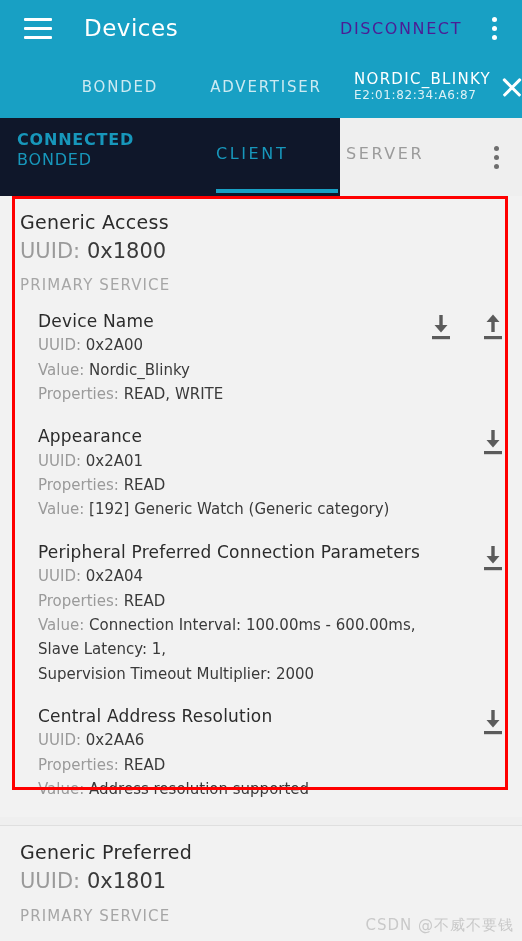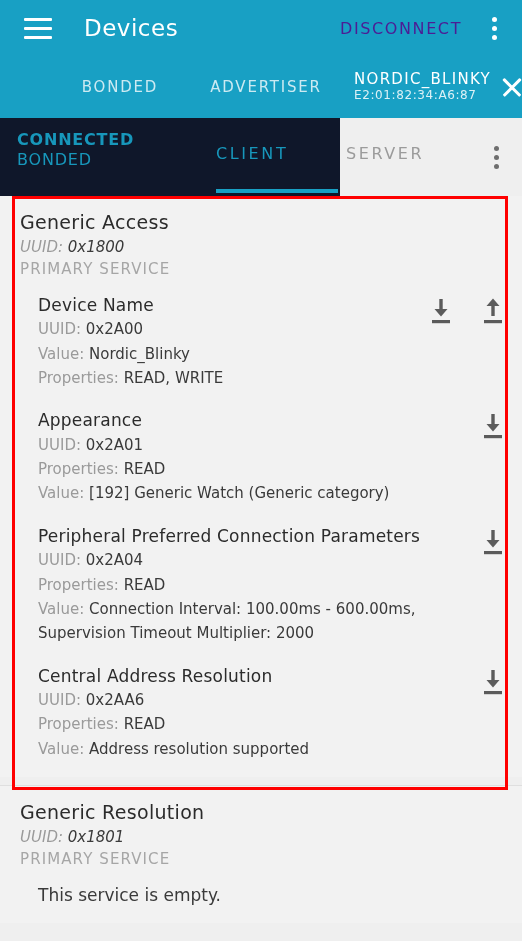--- a/index.html
+++ b/index.html
@@ -261,33 +261,33 @@
   }
 
   .svc-title {
     font-size: 19px;
     color: #2b2b2b;
     padding-left: 20px;
     line-height: 1.35;
     letter-spacing: 0.3px;
   }
   .svc-uuid {
-    font-size: 15px;
+    font-size: 21px;
     color: #9a9a9a;
     padding-left: 20px;
     line-height: 1.5;
-    font-style: italic;
   }
   .svc-uuid b { color: #3a3a3a; font-weight: 400; }
   .svc-type {
     font-size: 15px;
     color: #a6a6a6;
     padding-left: 20px;
     line-height: 1.5;
     letter-spacing: 1.1px;
+    margin-top: 7px;
   }
 
   .char-row {
     position: relative;
     padding: 12px 90px 6px 38px;
   }
   .char-name {
     font-size: 17px;
     color: #2b2b2b;
     line-height: 1.45;
@@ -461,20 +461,21 @@
           <b>0x2A04</b>
         </div>
         <div class="char-line">
           <span>Properties:</span>
           <b>READ</b>
         </div>
         <div class="char-line">
           <span>Value:</span>
           <b>Connection Interval: 100.00ms - 600.00ms,</b>
         </div>
+        <div class="char-line cont">Slave Latency: 1,</div>
         <div class="char-line cont">Supervision Timeout Multiplier: 2000</div>
         <div class="actions">
           <div class="icon-btn">
             <svg width="30" height="32" viewBox="0 0 30 32">
               <path d="M15 4 L15 17" stroke="#5b5b5b" stroke-width="3.4" fill="none"></path>
               <path d="M8.5 14 L15 21.5 L21.5 14 Z" fill="#5b5b5b"></path>
               <rect x="6" y="25" width="18" height="3.2" fill="#5b5b5b"></rect>
             </svg>
           </div>
         </div>
@@ -500,24 +501,25 @@
               <path d="M15 4 L15 17" stroke="#5b5b5b" stroke-width="3.4" fill="none"></path>
               <path d="M8.5 14 L15 21.5 L21.5 14 Z" fill="#5b5b5b"></path>
               <rect x="6" y="25" width="18" height="3.2" fill="#5b5b5b"></rect>
             </svg>
           </div>
         </div>
       </div>
     </div>
 
     <div class="service-card">
-      <div class="svc-title">Generic Resolution</div>
+      <div class="svc-title">Generic Preferred</div>
       <div class="svc-uuid">
         <span>UUID:</span>
         <b>0x1801</b>
       </div>
       <div class="svc-type">PRIMARY SERVICE</div>
       <div class="empty-note">This service is empty.</div>
     </div>
 
   </div>
 
+  <div class="watermark">CSDN @不威不要钱</div>
 </div>
 
 </body></html>

